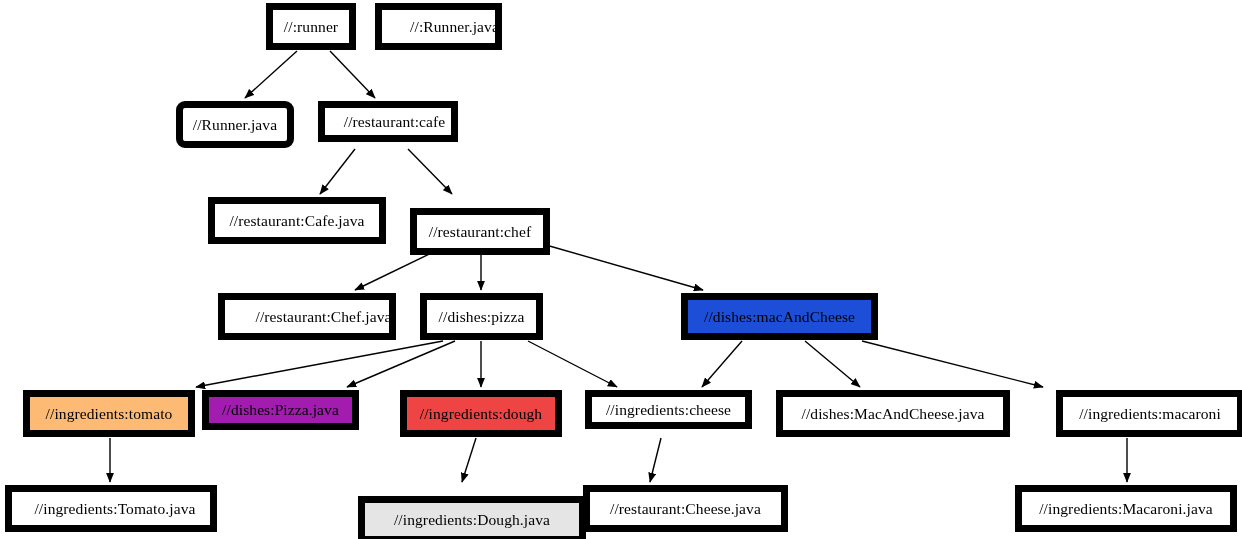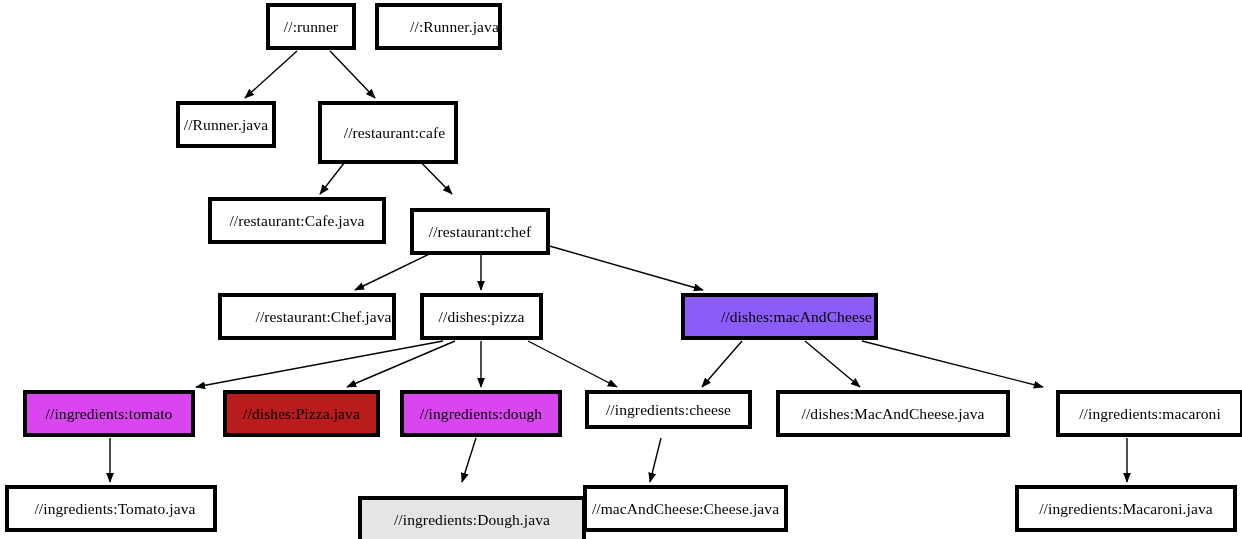--- a/index.html
+++ b/index.html
@@ -19,21 +19,21 @@
     position: absolute;
     left: 0;
     top: 0;
     width: 1242px;
     height: 539px;
     pointer-events: none;
   }
   .node {
     position: absolute;
     box-sizing: border-box;
-    border: 4px solid #a3a3a3;
+    border: 7px solid #a3a3a3;
     background: #ffffff;
     display: flex;
     align-items: center;
     justify-content: center;
     text-align: center;
     color: #000000;
     font-size: 15.5px;
     line-height: 1;
     letter-spacing: 0.1px;
     white-space: nowrap;
@@ -75,65 +75,65 @@
         <line x1="1127" y1="438" x2="1127" y2="482" stroke="#000000" stroke-width="1.4" marker-end="url(#arrowhead)"></line>
       </g>
   </svg>
   <div id="node-group">
       <div class="node" style="left: 266px; top: 3px; width: 90px; height: 47px; border-color: rgb(0, 0, 0); background: rgb(255, 255, 255);">
         <span class="node-label">//:runner</span>
       </div>
       <div class="node" style="left: 375px; top: 3px; width: 127px; height: 47px; border-color: rgb(0, 0, 0); background: rgb(255, 255, 255); padding-left: 32px;">
         <span class="node-label">//:Runner.java</span>
       </div>
-      <div class="node" style="left: 176px; top: 101px; width: 100px; height: 47px; border-color: rgb(0, 0, 0); background: rgb(255, 255, 255);">
+      <div class="node" style="left: 176px; top: 101px; width: 118px; height: 47px; border-color: rgb(0, 0, 0); background: rgb(255, 255, 255); border-radius: 9px;">
         <span class="node-label">//Runner.java</span>
       </div>
-      <div class="node" style="left: 318px; top: 101px; width: 140px; height: 63px; border-color: rgb(0, 0, 0); background: rgb(255, 255, 255); padding-left: 13px;">
+      <div class="node" style="left: 318px; top: 101px; width: 140px; height: 41px; border-color: rgb(0, 0, 0); background: rgb(255, 255, 255); padding-left: 13px;">
         <span class="node-label">//restaurant:cafe</span>
       </div>
       <div class="node" style="left: 208px; top: 197px; width: 178px; height: 47px; border-color: rgb(0, 0, 0); background: rgb(255, 255, 255);">
         <span class="node-label">//restaurant:Cafe.java</span>
       </div>
       <div class="node" style="left: 410px; top: 197px; width: 140px; height: 47px; border-color: rgb(0, 0, 0); background: rgb(255, 255, 255); margin-top: 11px;">
         <span class="node-label">//restaurant:chef</span>
       </div>
       <div class="node" style="left: 218px; top: 293px; width: 178px; height: 47px; border-color: rgb(0, 0, 0); background: rgb(255, 255, 255); padding-left: 33px;">
         <span class="node-label">//restaurant:Chef.java</span>
       </div>
       <div class="node" style="left: 420px; top: 293px; width: 123px; height: 47px; border-color: rgb(0, 0, 0); background: rgb(255, 255, 255);">
         <span class="node-label">//dishes:pizza</span>
       </div>
-      <div class="node" style="left: 681px; top: 293px; width: 197px; height: 47px; border-color: rgb(0, 0, 0); background: #8b5cf6; justify-content: flex-end;">
+      <div class="node" style="left: 681px; top: 293px; width: 197px; height: 47px; border-color: rgb(0, 0, 0); background: #1d4ed8;">
         <span class="node-label">//dishes:macAndCheese</span>
       </div>
-      <div class="node" style="left: 23px; top: 390px; width: 172px; height: 47px; border-color: rgb(0, 0, 0); background: #d946ef;">
+      <div class="node" style="left: 23px; top: 390px; width: 172px; height: 47px; border-color: rgb(0, 0, 0); background: #fdba74;">
         <span class="node-label">//ingredients:tomato</span>
       </div>
-      <div class="node" style="left: 223px; top: 390px; width: 157px; height: 47px; border-color: rgb(0, 0, 0); background: #b91c1c;">
+      <div class="node" style="left: 202px; top: 390px; width: 157px; height: 40px; border-color: rgb(0, 0, 0); background: #a21caf;">
         <span class="node-label">//dishes:Pizza.java</span>
       </div>
-      <div class="node" style="left: 400px; top: 390px; width: 162px; height: 47px; border-color: rgb(0, 0, 0); background: #d946ef;">
+      <div class="node" style="left: 400px; top: 390px; width: 162px; height: 47px; border-color: rgb(0, 0, 0); background: #ef4444;">
         <span class="node-label">//ingredients:dough</span>
       </div>
       <div class="node" style="left: 585px; top: 390px; width: 167px; height: 39px; border-color: rgb(0, 0, 0); background: rgb(255, 255, 255);">
         <span class="node-label">//ingredients:cheese</span>
       </div>
       <div class="node" style="left: 776px; top: 390px; width: 234px; height: 47px; border-color: rgb(0, 0, 0); background: rgb(255, 255, 255);">
         <span class="node-label">//dishes:MacAndCheese.java</span>
       </div>
       <div class="node" style="left: 1032px; top: 390px; width: 188px; height: 47px; border-color: rgb(0, 0, 0); background: rgb(255, 255, 255); margin-left: 24px;">
         <span class="node-label">//ingredients:macaroni</span>
       </div>
       <div class="node" style="left: 5px; top: 485px; width: 212px; height: 47px; border-color: rgb(0, 0, 0); background: rgb(255, 255, 255); padding-left: 8px;">
         <span class="node-label">//ingredients:Tomato.java</span>
       </div>
       <div class="node" style="left: 358px; top: 496px; width: 228px; height: 47px; border-color: rgb(0, 0, 0); background: #e5e5e5;">
         <span class="node-label">//ingredients:Dough.java</span>
       </div>
       <div class="node" style="left: 583px; top: 485px; width: 205px; height: 47px; border-color: rgb(0, 0, 0); background: rgb(255, 255, 255);">
-        <span class="node-label">//macAndCheese:Cheese.java</span>
+        <span class="node-label">//restaurant:Cheese.java</span>
       </div>
       <div class="node" style="left: 1015px; top: 485px; width: 222px; height: 47px; border-color: rgb(0, 0, 0); background: rgb(255, 255, 255);">
         <span class="node-label">//ingredients:Macaroni.java</span>
       </div>
     </div>
 </div>
 
 </body></html>

